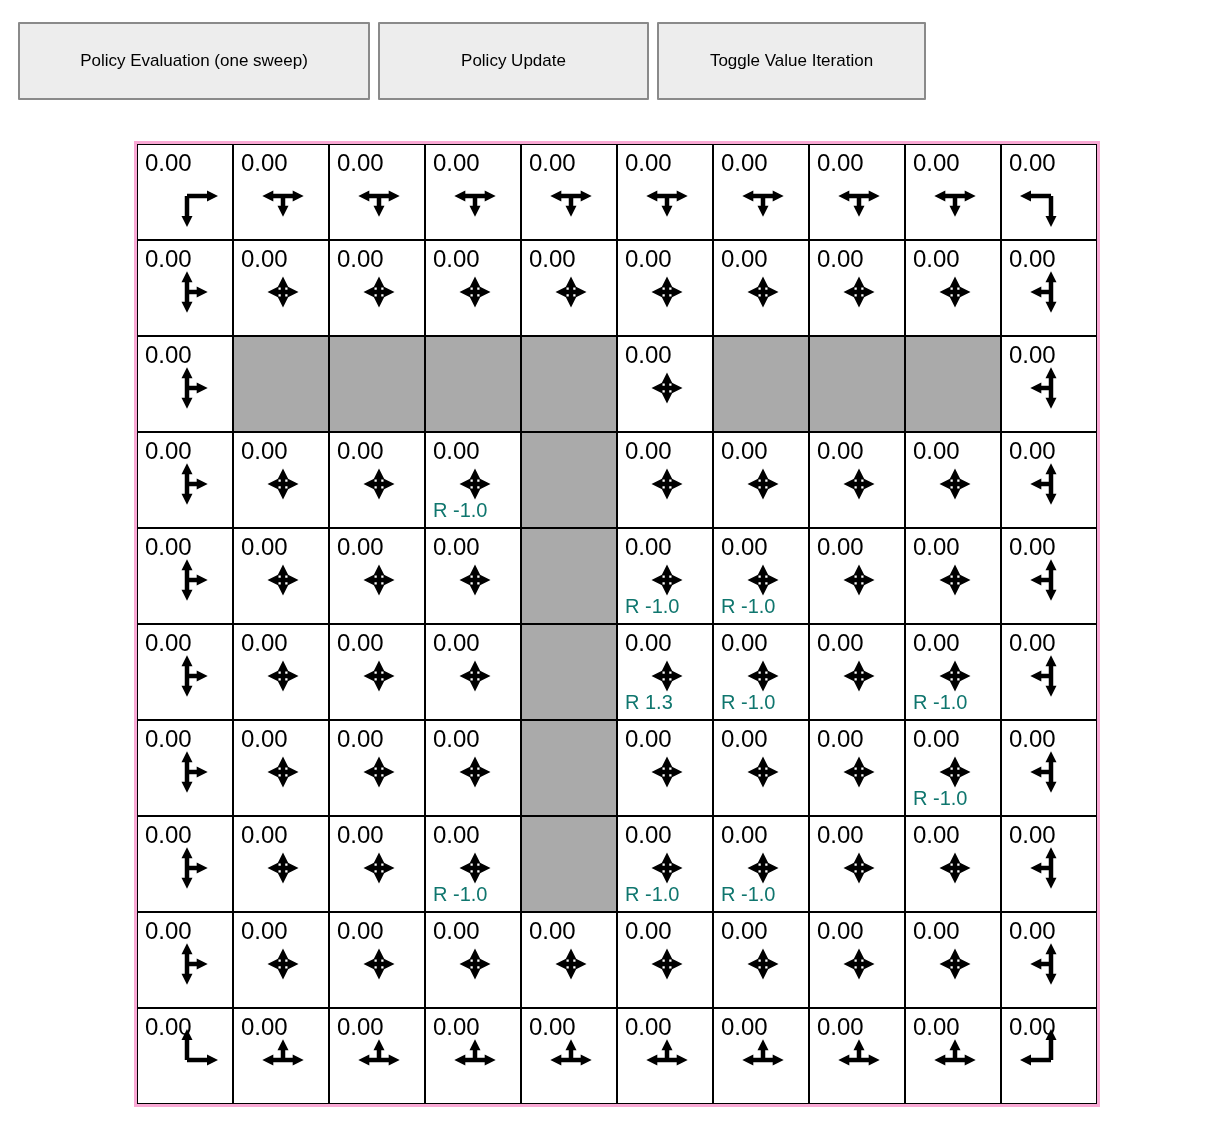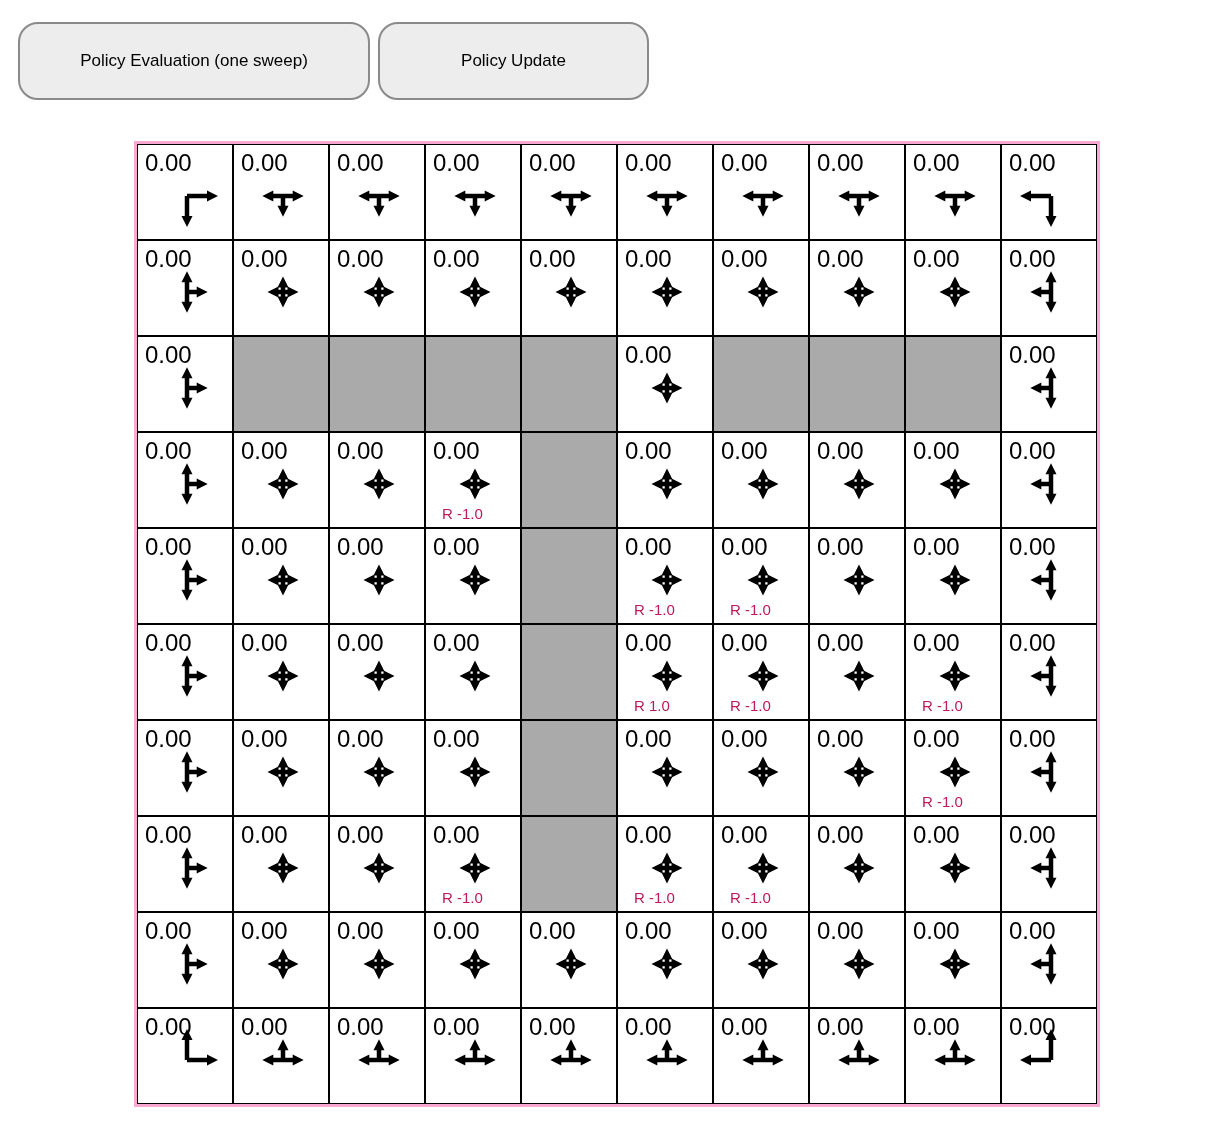--- a/index.html
+++ b/index.html
@@ -8,21 +8,21 @@
     background:#ffffff;
     font-family:"Liberation Sans", sans-serif;
     position:relative;
     color:#000;
   }
   .toolbar { position:absolute; top:22px; left:0; width:1232px; height:78px; }
   .btn {
     position:absolute; top:0; height:78px;
     background:#ededed;
     border:2px solid #8a8a8a;
-    border-radius:20px;
+    border-radius:1px;
     font-family:"Liberation Sans", sans-serif;
     font-size:17px; color:#000;
     display:flex; align-items:center; justify-content:center;
     box-sizing:border-box;
     cursor:pointer;
     padding:0;
   }
   #btn-eval   { left:18px;  width:352px; }
   #btn-update { left:378px; width:271px; }
   #btn-toggle { left:657px; width:269px; }
@@ -43,32 +43,33 @@
     box-sizing:border-box;
   }
   .cell.wall { background:#aaaaaa; }
   .val {
     position:absolute; top:5px; left:7px;
     font-size:24px; line-height:1.1;
     color:#000;
     white-space:nowrap;
   }
   .reward {
-    position:absolute; bottom:5px; left:16px;
-    font-size:15px; color:#be185d;
+    position:absolute; bottom:5px; left:7px;
+    font-size:20px; color:#0f766e;
     white-space:nowrap;
   }
   .arrows { position:absolute; left:0; top:0; pointer-events:none; }
 </style>
 </head>
 <body>
 
 <div class="toolbar">
   <button class="btn" id="btn-eval">Policy Evaluation (one sweep)</button>
   <button class="btn" id="btn-update">Policy Update</button>
+  <button class="btn" id="btn-toggle">Toggle Value Iteration</button>
 </div>
 
 <div class="grid">
     <div class="cell">
       <span class="val">0.00</span>
       <svg class="arrows" width="96" height="96" viewBox="0 0 96 96">
         <line x1="49" y1="51" x2="49" y2="73" stroke="#000000" stroke-width="4.5"></line>
         <polygon fill="#000000" points="49,82 43.5,71 54.5,71"></polygon>
         <line x1="49" y1="51" x2="71" y2="51" stroke="#000000" stroke-width="4.5"></line>
         <polygon fill="#000000" points="80,51 69,56.5 69,45.5"></polygon>
@@ -626,21 +627,21 @@
       <svg class="arrows" width="96" height="96" viewBox="0 0 96 96">
         <line x1="49" y1="51" x2="49" y2="44.5" stroke="#000000" stroke-width="4.5"></line>
         <polygon fill="#000000" points="49,35.5 54.5,46.5 43.5,46.5"></polygon>
         <line x1="49" y1="51" x2="49" y2="57.5" stroke="#000000" stroke-width="4.5"></line>
         <polygon fill="#000000" points="49,66.5 43.5,55.5 54.5,55.5"></polygon>
         <line x1="49" y1="51" x2="42.5" y2="51" stroke="#000000" stroke-width="4.5"></line>
         <polygon fill="#000000" points="33.5,51 44.5,45.5 44.5,56.5"></polygon>
         <line x1="49" y1="51" x2="55.5" y2="51" stroke="#000000" stroke-width="4.5"></line>
         <polygon fill="#000000" points="64.5,51 53.5,56.5 53.5,45.5"></polygon>
       </svg>
-      <span class="reward">R 1.0</span>
+      <span class="reward">R 1.3</span>
     </div>
     <div class="cell">
       <span class="val">0.00</span>
       <svg class="arrows" width="96" height="96" viewBox="0 0 96 96">
         <line x1="49" y1="51" x2="49" y2="44.5" stroke="#000000" stroke-width="4.5"></line>
         <polygon fill="#000000" points="49,35.5 54.5,46.5 43.5,46.5"></polygon>
         <line x1="49" y1="51" x2="49" y2="57.5" stroke="#000000" stroke-width="4.5"></line>
         <polygon fill="#000000" points="49,66.5 43.5,55.5 54.5,55.5"></polygon>
         <line x1="49" y1="51" x2="42.5" y2="51" stroke="#000000" stroke-width="4.5"></line>
         <polygon fill="#000000" points="33.5,51 44.5,45.5 44.5,56.5"></polygon>

